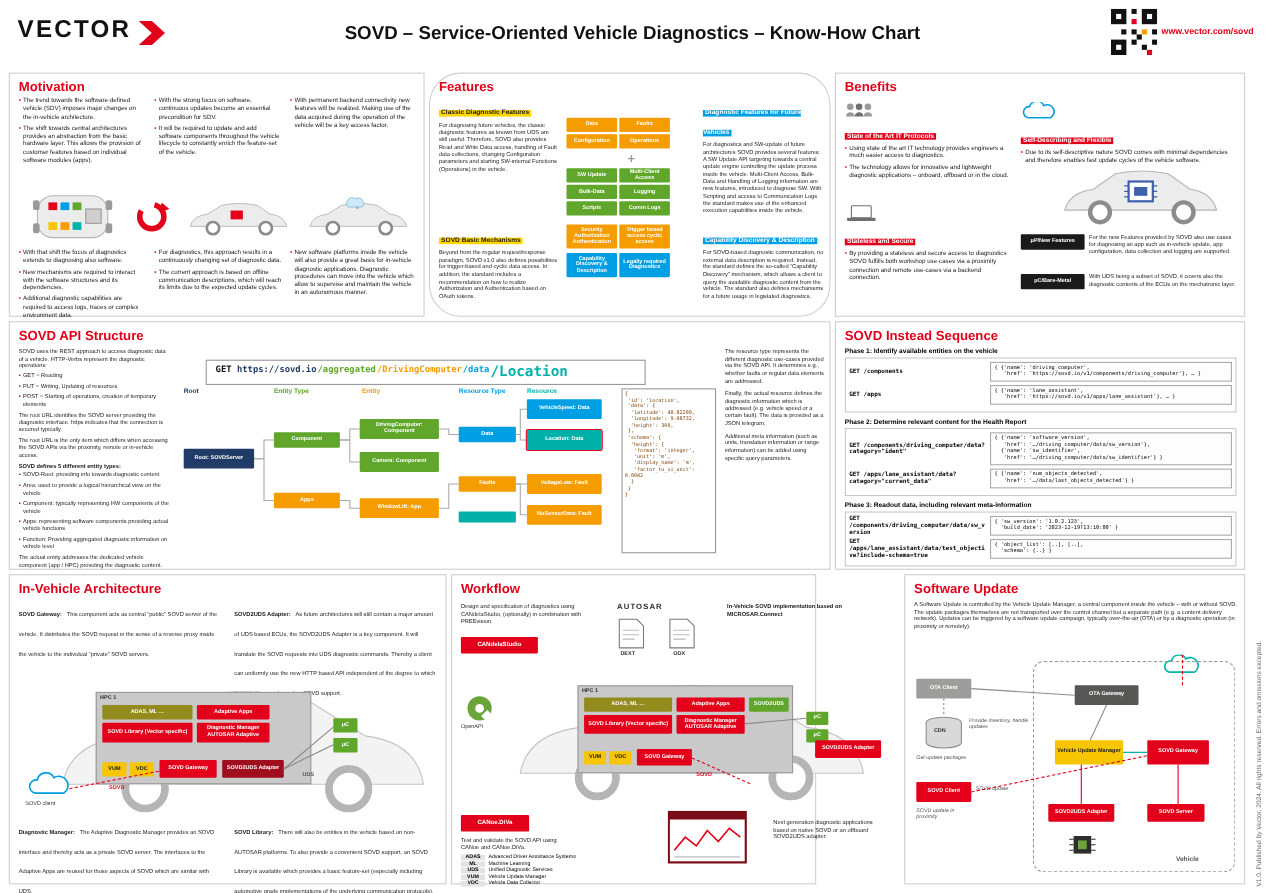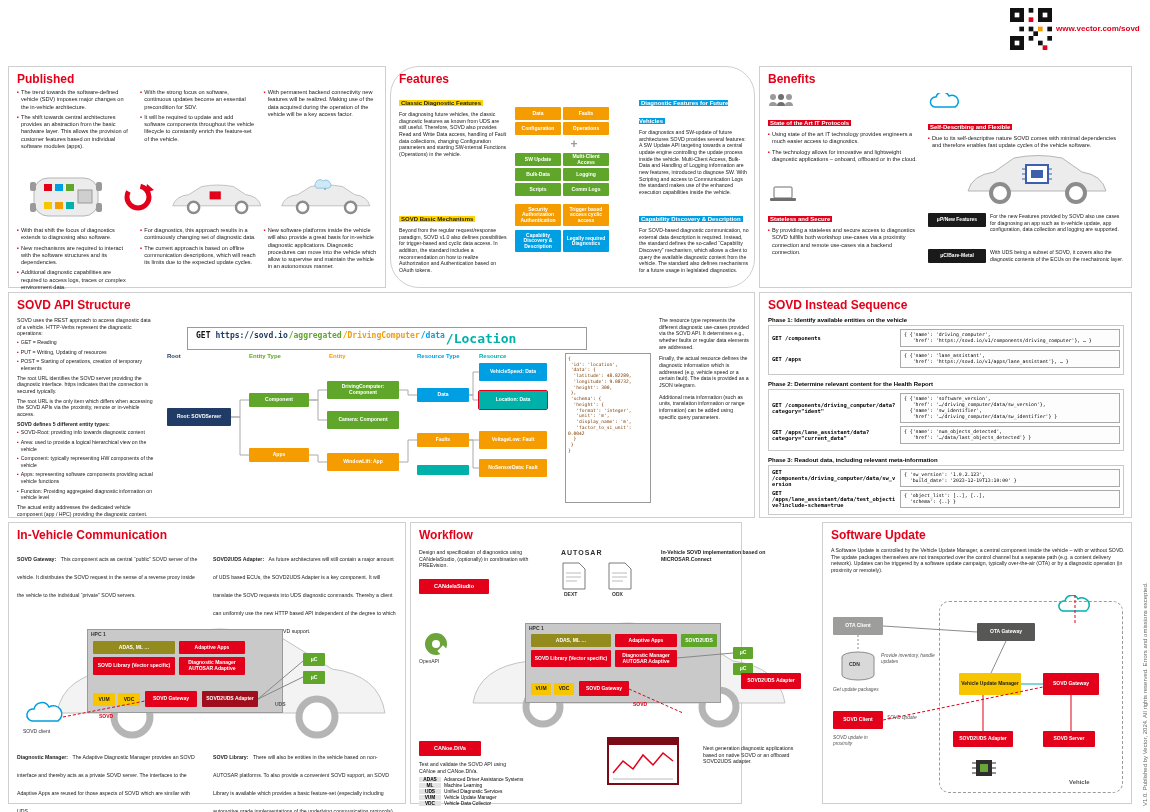--- a/index.html
+++ b/index.html
@@ -42,20 +42,27 @@
   .legend-abbr { width:22px; font-weight:bold; font-size:4.8px; background:#e3e3e3; margin-right:3px; text-align:center; }
   .legend-term { font-size:4.8px; }
   .note { font-size:4.8px; font-style:italic; color:#555; line-height:1.2; }
   .diaglabel { position:absolute; font-size:5px; font-weight:bold; color:#333; }
 </style>
 </head>
 <body>
 
 <div id="poster">
 
+  <div class="abs" style="left:16px; top:14px; width:180px; height:34px;">
+    <span style="font-size:22px; font-weight:bold; letter-spacing:2px; color:#111;">VECTOR</span>
+    <svg width="26" height="22" viewBox="0 0 26 22" style="vertical-align:middle;">
+      <polygon points="2,0 14,0 26,11 14,22 2,22 14,11" fill="#E2001A"></polygon>
+    </svg>
+  </div>
+  <div class="abs" style="left:200px; top:20px; width:750px; text-align:center; font-size:17px; font-weight:bold; color:#111;">SOVD – Service-Oriented Vehicle Diagnostics – Know-How Chart</div>
   <svg class="abs" style="left:1010px; top:8px;" width="42" height="42" viewBox="0 0 9 9">
     <rect x="0" y="0" width="9" height="9" fill="#fff"></rect>
     <rect x="0" y="0" width="3" height="3" fill="#111"></rect>
       <rect x="1" y="1" width="1" height="1" fill="#fff"></rect>
     <rect x="6" y="0" width="3" height="3" fill="#111"></rect>
       <rect x="7" y="1" width="1" height="1" fill="#fff"></rect>
     <rect x="0" y="6" width="3" height="3" fill="#111"></rect>
       <rect x="1" y="7" width="1" height="1" fill="#fff"></rect>
     <rect x="4" y="0" width="1" height="1" fill="#111"></rect>
       <rect x="4" y="2" width="1" height="1" fill="#E2001A"></rect>
@@ -65,21 +72,21 @@
       <rect x="4" y="6" width="1" height="1" fill="#111"></rect>
     <rect x="5" y="5" width="1" height="1" fill="#111"></rect>
       <rect x="6" y="7" width="1" height="1" fill="#111"></rect>
     <rect x="8" y="6" width="1" height="1" fill="#111"></rect>
       <rect x="7" y="8" width="1" height="1" fill="#E2001A"></rect>
     <rect x="2" y="4" width="1" height="1" fill="#111"></rect>
   </svg>
   <div class="abs" style="left:1056px; top:24px; width:90px; font-size:8px; font-weight:bold; color:#E2001A;">www.vector.com/sovd</div>
 
   <div class="panel" style="left:8px; top:66px; width:378px; height:222px;">
-    <div class="ptitle">Published</div>
+    <div class="ptitle">Motivation</div>
     <div class="abs" style="left:8px; top:22px; width:362px; display:flex; gap:8px;">
       <div style="flex:1;">
         <div class="b t55">The trend towards the software-defined vehicle (SDV) imposes major changes on the in-vehicle architecture.</div>
         <div class="b t55">The shift towards central architectures provides an abstraction from the basic hardware layer. This allows the provision of customer features based on individual software modules (apps).</div>
       </div>
       <div style="flex:1;">
         <div class="b t55">With the strong focus on software, continuous updates become an essential precondition for SDV.</div>
         <div class="b t55">It will be required to update and add software components throughout the vehicle lifecycle to constantly enrich the feature-set of the vehicle.</div>
       </div>
       <div style="flex:1;">
@@ -385,21 +392,21 @@
         <div class="seq-row">
           <div class="seq-req mono">GET /apps/lane_assistant/data/test_objective?include-schema=true</div>
           <div class="seq-resp mono pre">{ 'object_list': [..], [..],
   'schema': {..} }</div>
         </div>
       </div>
     </div>
   </div>
 
   <div class="panel" style="left:8px; top:522px; width:398px; height:282px;">
-    <div class="ptitle">In-Vehicle Communication</div>
+    <div class="ptitle">In-Vehicle Architecture</div>
     <div class="abs" style="left:8px; top:24px; width:382px; display:flex; gap:10px;">
       <div style="flex:1;">
         <span class="t5" style="font-weight:bold;">SOVD Gateway:</span>
         <span class="t5">This component acts as central “public” SOVD server of the vehicle. It distributes the SOVD request in the sense of a reverse proxy inside the vehicle to the individual “private” SOVD servers.</span>
       </div>
       <div style="flex:1;">
         <span class="t5" style="font-weight:bold;">SOVD2UDS Adapter:</span>
         <span class="t5">As future architectures will still contain a major amount of UDS based ECUs, the SOVD2UDS Adapter is a key component. It will translate the SOVD requests into UDS diagnostic commands. Thereby a client can uniformly use the new HTTP based API independent of the degree to which the vehicle provides native SOVD support.</span>
       </div>
     </div>

